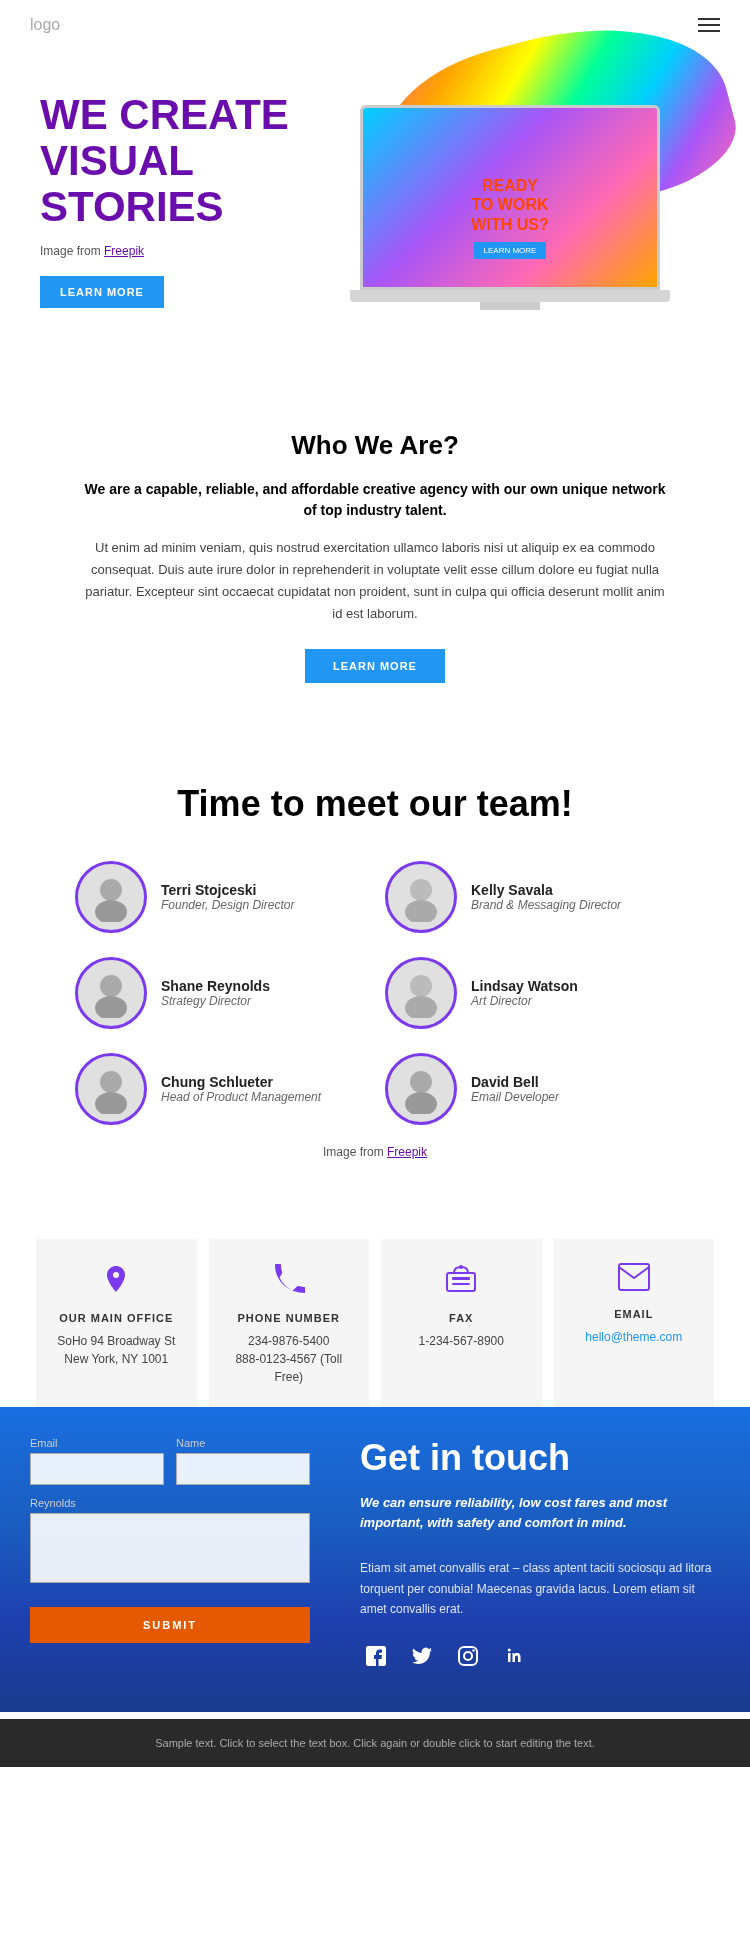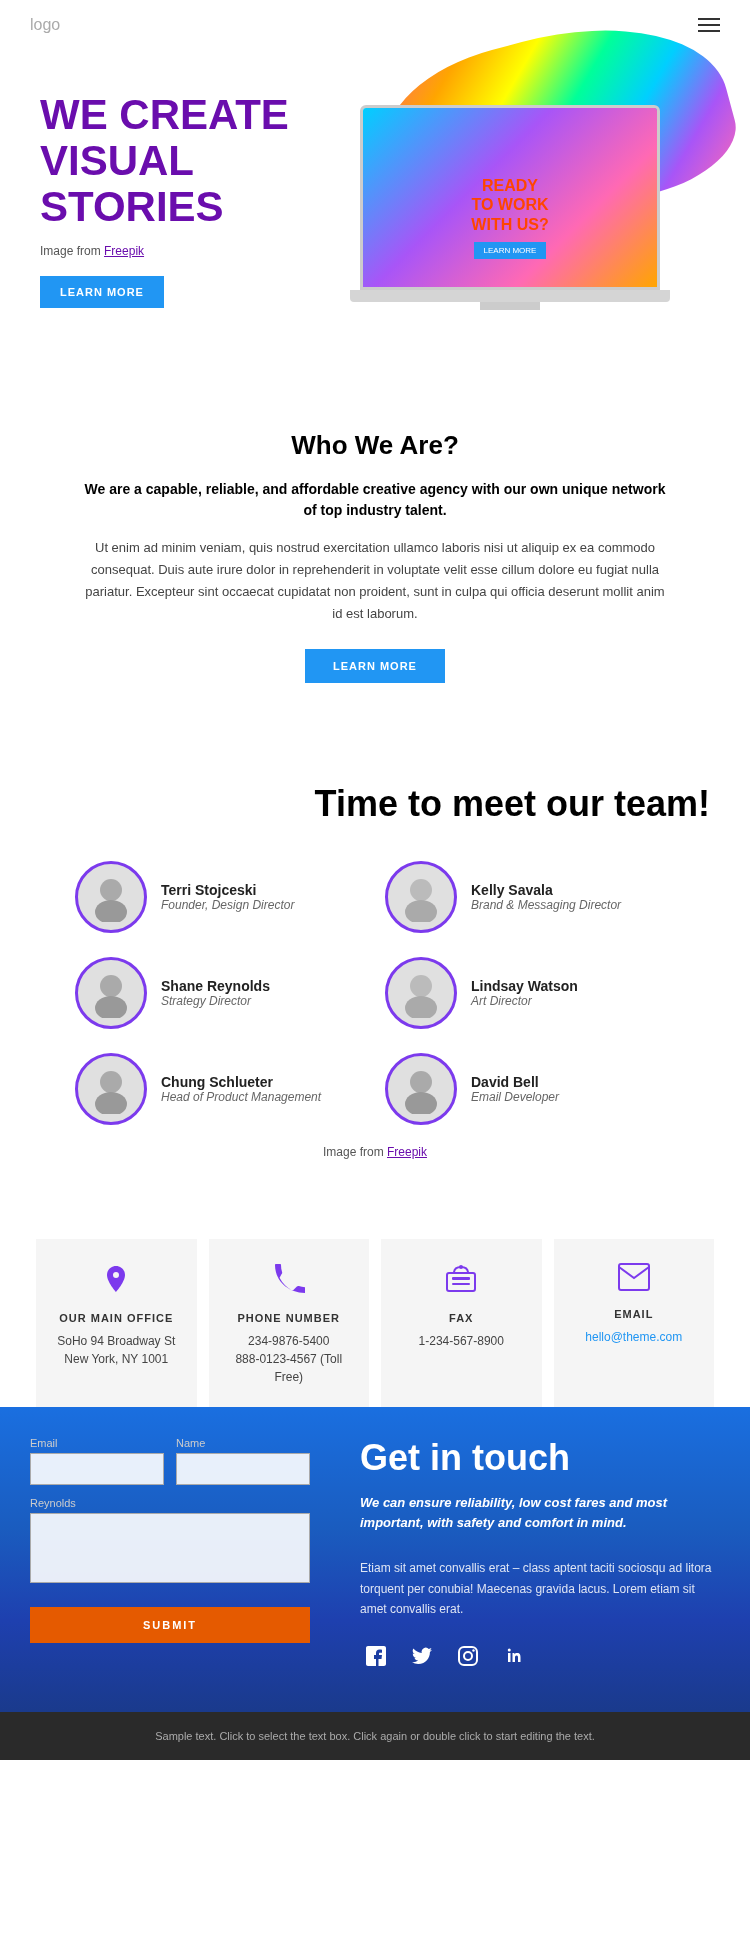--- a/index.html
+++ b/index.html
@@ -71,21 +71,21 @@
     .who-section h2 { font-size: 26px; font-weight: 700; margin-bottom: 18px; }
     .who-section .subtitle { font-weight: 700; font-size: 14px; margin-bottom: 16px; line-height: 1.5; }
     .who-section .body-text { font-size: 13px; color: #444; line-height: 1.7; margin-bottom: 24px; }
     .learn-more-btn2 {
       background: #2196f3; color: #fff; border: none; padding: 11px 28px;
       font-size: 11px; font-weight: 700; letter-spacing: 1px; cursor: pointer; text-transform: uppercase;
     }
 
     
     .team-section { padding: 50px 40px 40px; text-align: center; }
-    .team-section h2 { font-size: 36px; font-weight: 900; margin-bottom: 36px; text-align: right; }
+    .team-section h2 { font-size: 36px; font-weight: 900; margin-bottom: 36px; }
     .team-grid {
       display: grid; grid-template-columns: 1fr 1fr;
       gap: 24px 20px; max-width: 600px; margin: 0 auto 20px;
     }
     .team-member {
       display: flex; align-items: center; gap: 14px; text-align: left;
     }
     .avatar-circle {
       width: 72px; height: 72px; border-radius: 50%;
       border: 3px solid #7c3aed; flex-shrink: 0;
@@ -147,21 +147,21 @@
     .git-body { font-size: 12px; color: rgba(255,255,255,0.85); line-height: 1.7; margin-bottom: 20px; }
     .social-icons { display: flex; gap: 14px; margin-top: 10px; }
     .social-icon {
       width: 32px; height: 32px; display: flex; align-items: center;
       justify-content: center; color: #fff; font-size: 16px; cursor: pointer;
     }
 
     
     footer {
       background: #2a2a2a; color: #aaa; text-align: center;
-      padding: 18px; font-size: 11px;
+      padding: 18px; font-size: 11px; margin-top: 7px;
     }
   </style>
 </head>
 <body>
 
 <nav>
   <span class="logo">logo</span>
   <div class="hamburger">
     <span></span>
       <span></span>

